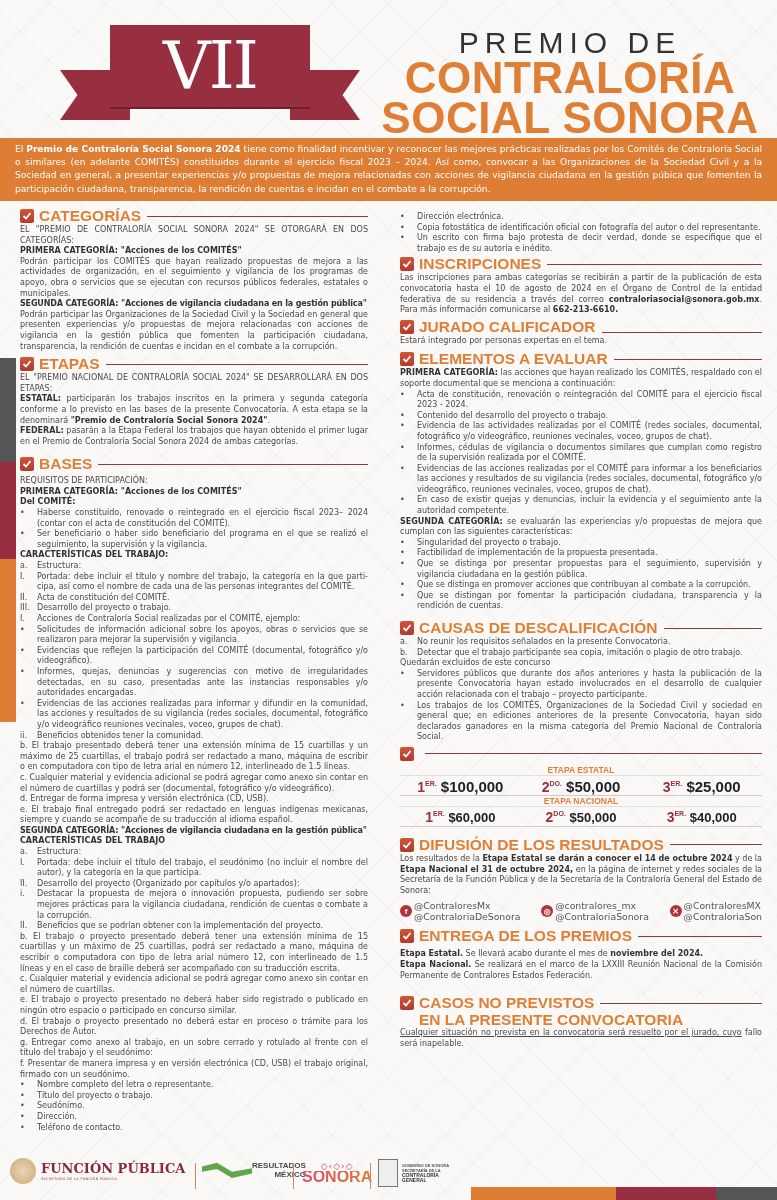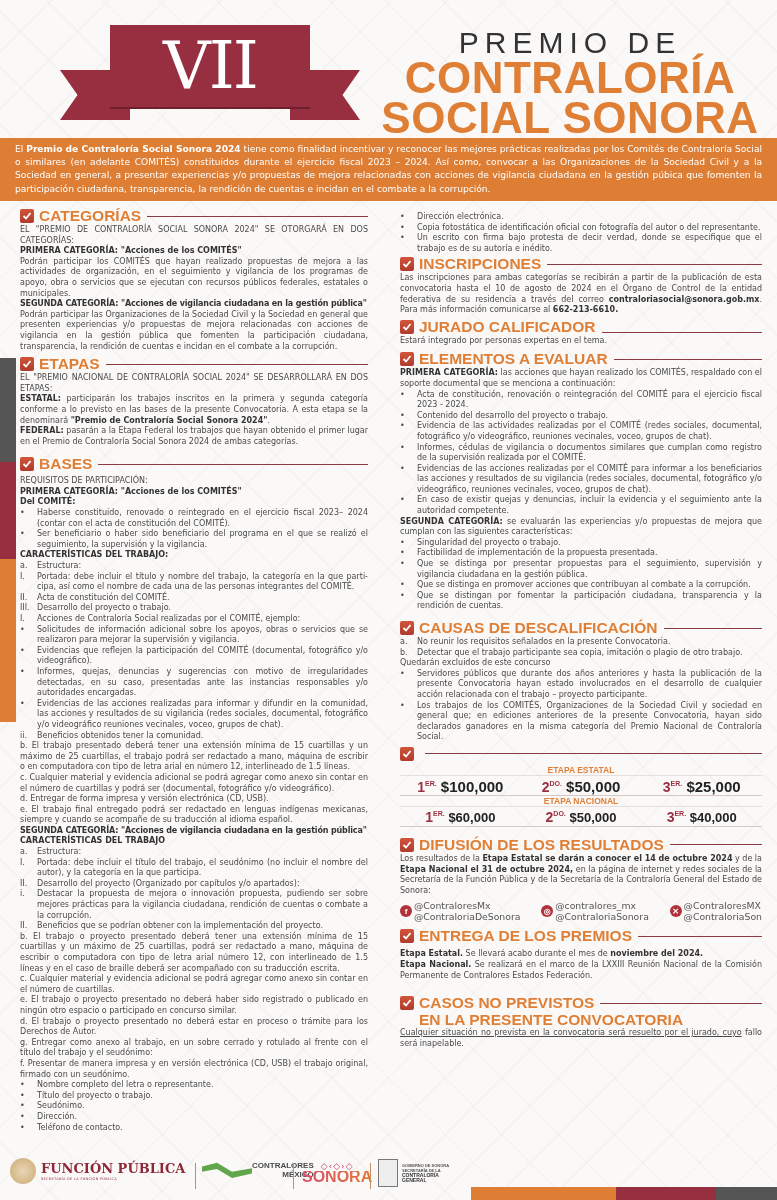--- a/index.html
+++ b/index.html
@@ -494,21 +494,21 @@
     <div class="seal"></div>
     <div>
       <div class="fp-text">FUNCIÓN PÚBLICA</div>
       <div class="fp-sub">SECRETARÍA DE LA FUNCIÓN PÚBLICA</div>
     </div>
   </div>
   <div class="vsep" style="left:195px"></div>
   <div class="logo-cm">
     <div class="cm-wave"></div>
     <div class="cm-text">
-      <div>CONTRALORES</div>
+      <div>RESULTADOS</div>
       <div>MÉXICO</div>
     </div>
   </div>
   <div class="vsep" style="left:293px"></div>
   <div class="logo-son">
     <div class="son-ico">◇‹◇›◇</div>
     <div class="son-txt">SONORA</div>
   </div>
   <div class="vsep" style="left:370px"></div>
   <div class="logo-cg">

